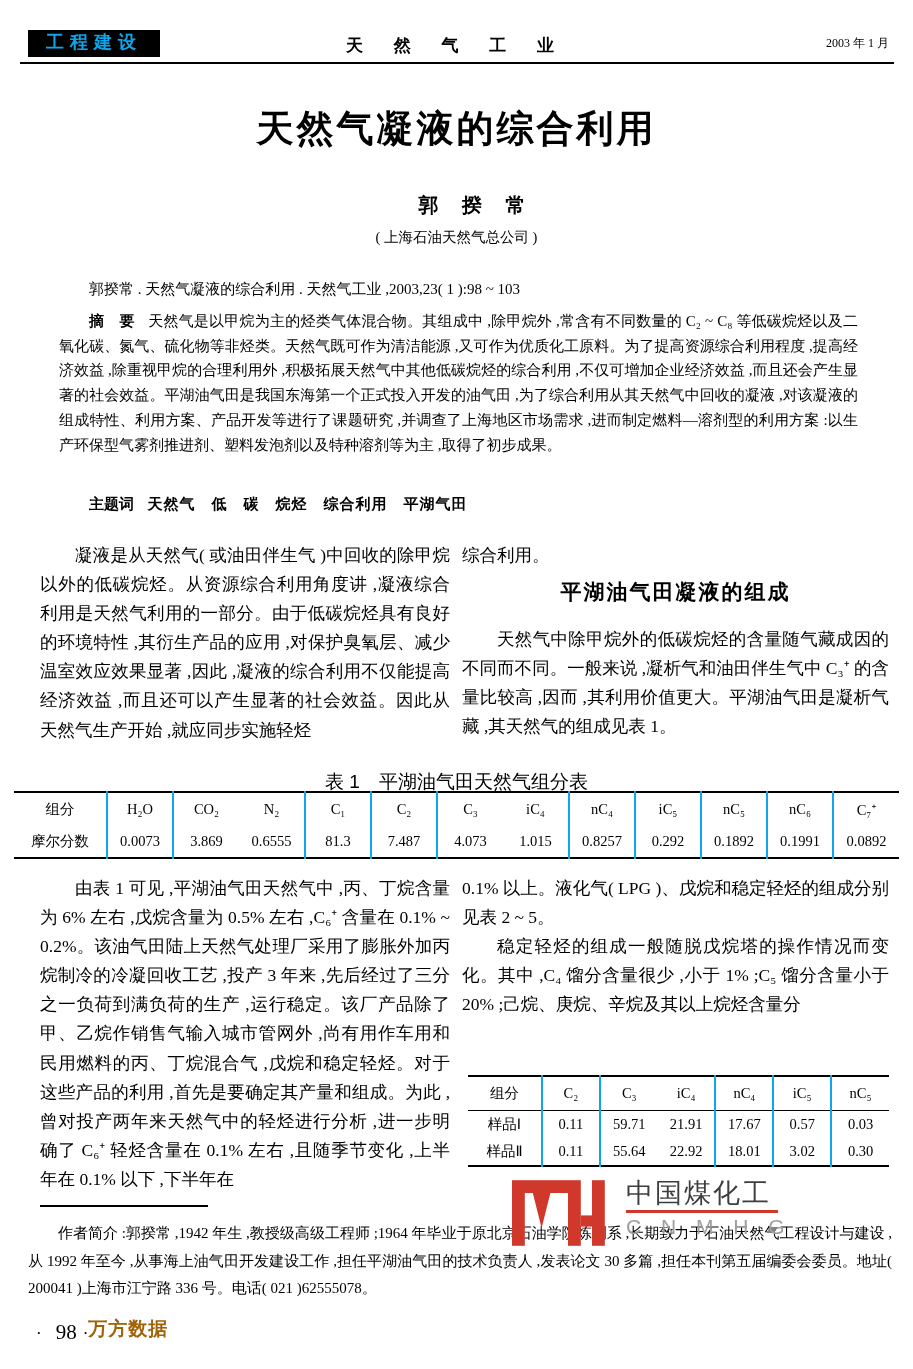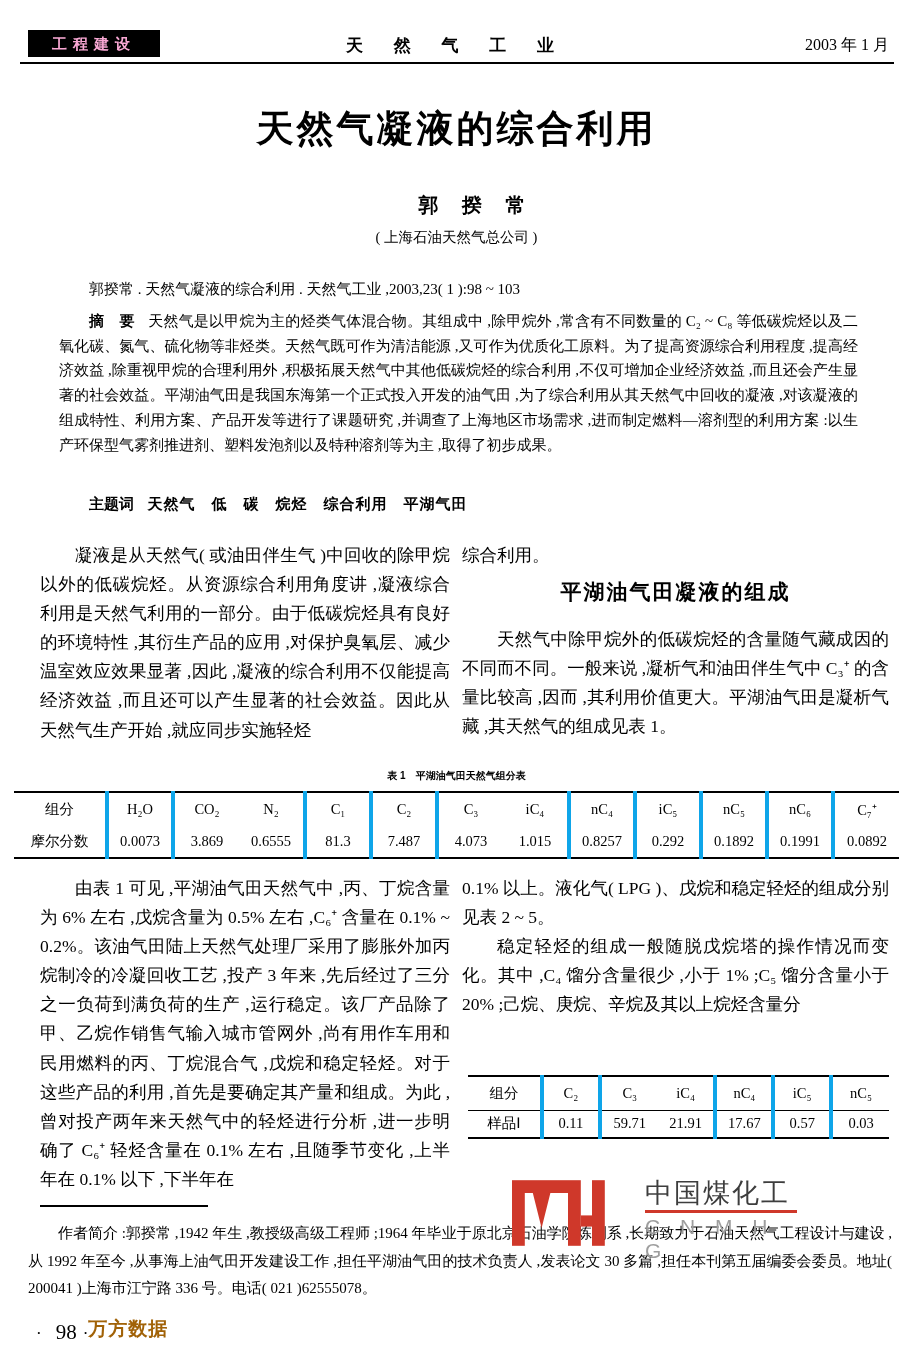--- a/index.html
+++ b/index.html
@@ -11,31 +11,31 @@
     background: #ffffff;
     font-family: "Liberation Serif", serif;
     color: #000;
     overflow: hidden;
   }
   .abs { position: absolute; }
 
   
   .cat-box {
     left: 28px; top: 30px; width: 132px; height: 27px;
-    background: #000; color: #f9a8d4;
-    font-family: Liberation Sans, sans-serif;
-    font-size: 15px; font-weight: bold;
+    background: #000; color: #0ea5e9;
+    font-family: Liberation Mono, monospace;
+    font-size: 18px; font-weight: bold;
     letter-spacing: 6px; text-align: center; line-height: 27px;
   }
   .journal {
     left: 0; right: 0; top: 34px; text-align: center;
     font-family: "Liberation Sans", sans-serif;
     font-size: 17px; font-weight: bold; letter-spacing: 13px;
   }
-  .issue { right: 24px; top: 35px; font-size: 16px; }
+  .issue { right: 24px; top: 35px; font-size: 12px; }
   .header-rule { left: 20px; top: 62px; width: 874px; height: 2px; background: #000; }
 
   
   .title {
     left: 0; right: 0; top: 104px; text-align: center;
     font-family: "Liberation Sans", sans-serif;
     font-size: 37px; font-weight: bold; letter-spacing: 3px;
   }
   .author {
     left: 0; right: 0; top: 192px; text-align: center;
@@ -69,28 +69,28 @@
     font-size: 21px; font-weight: bold; letter-spacing: 2px;
   }
   .p-right-intro { top: 625px; }
   .p-left2 { top: 874px; }
   .p-right-cont { top: 874px; }
   .p-right-cont p + p { margin-top: 0; }
 
   
   .tbl-caption {
     text-align: center; font-family: "Liberation Sans", sans-serif;
-    font-size: 10px; font-weight: bold;
+    font-size: 19px; font-weight: normal;
   }
   .t1-cap { left: 0; right: 0; top: 769px; }
   table { border-collapse: collapse; table-layout: fixed; }
   .datatable { border-top: 2px solid #000; border-bottom: 2px solid #000; }
   .datatable td {
     text-align: center; vertical-align: middle;
-    font-size: 14.5px; border-left: 4px solid #0ea5e9;
+    font-size: 14.5px; border-left: 2px solid #0ea5e9;
     padding: 0 2px; overflow: hidden;
   }
   .datatable td:first-child { border-left: none; }
   .datatable td.no-left { border-left: none; }
   .datatable td.zh { font-family: "Liberation Sans", sans-serif; }
   .t1 { left: 14px; top: 791px; width: 885px; }
   .t1 td { height: 33px; }
   .t1 td.zh { width: 93px; }
   .t2-caprow { left: 462px; top: 1051px; width: 427px; display: flex; }
   .t2-caprow .cap { flex: 1 1 auto; text-align: center; padding-left: 60px; }
@@ -102,21 +102,21 @@
 
   
   .foot-rule { left: 40px; top: 1205px; width: 168px; height: 2px; background: #000; }
   .bio {
     left: 28px; top: 1220px; width: 864px;
     font-size: 15px; line-height: 27.6px;
     text-align: justify; text-indent: 2em;
   }
 
   
-  .wm { left: 512px; top: 1172px; width: 280px; height: 88px; display: flex; gap: 19px; }
+  .wm { left: 512px; top: 1172px; width: 280px; height: 88px; display: flex; }
   .wm-glyph { width: 104px; height: 82px; flex: 0 0 auto; }
   .wm-textcol { margin-left: 10px; padding-top: 6px; }
   .wm-cn {
     font-family: "Liberation Sans", sans-serif;
     font-size: 27px; color: #3d3d3d; letter-spacing: 2px; line-height: 30px;
   }
   .wm-underline { width: 152px; height: 3px; background: #cf382a; margin-top: 2px; }
   .wm-en {
     font-family: "Liberation Sans", sans-serif;
     font-size: 21px; color: #9e9e9e; letter-spacing: 7px; margin-top: 2px;
@@ -211,20 +211,29 @@
     </tr>
     <tr>
       <td class="zh">样品Ⅰ</td>
       <td>0.11</td>
       <td>59.71</td>
       <td class="no-left">21.91</td>
       <td>17.67</td>
       <td>0.57</td>
       <td>0.03</td>
     </tr>
+    <tr>
+      <td class="zh">样品Ⅱ</td>
+      <td>0.11</td>
+      <td>55.64</td>
+      <td class="no-left">22.92</td>
+      <td>18.01</td>
+      <td>3.02</td>
+      <td>0.30</td>
+    </tr>
   </tbody>
     </table>
 
   <div class="abs foot-rule"></div>
   <p class="abs bio">作者简介 :郭揆常 ,1942 年生 ,教授级高级工程师 ;1964 年毕业于原北京石油学院炼制系 ,长期致力于石油天然气工程设计与建设 ,从 1992 年至今 ,从事海上油气田开发建设工作 ,担任平湖油气田的技术负责人 ,发表论文 30 多篇 ,担任本刊第五届编委会委员。地址( 200041 )上海市江宁路 336 号。电话( 021 )62555078。</p>
 
   <div class="abs wm">
     <svg class="wm-glyph" viewBox="0 0 130 82" xmlns="http://www.w3.org/2000/svg">
       <rect x="0" y="0" width="86" height="16" fill="#cf382a"></rect>
       <rect x="0" y="16" width="16" height="66" fill="#cf382a"></rect>

